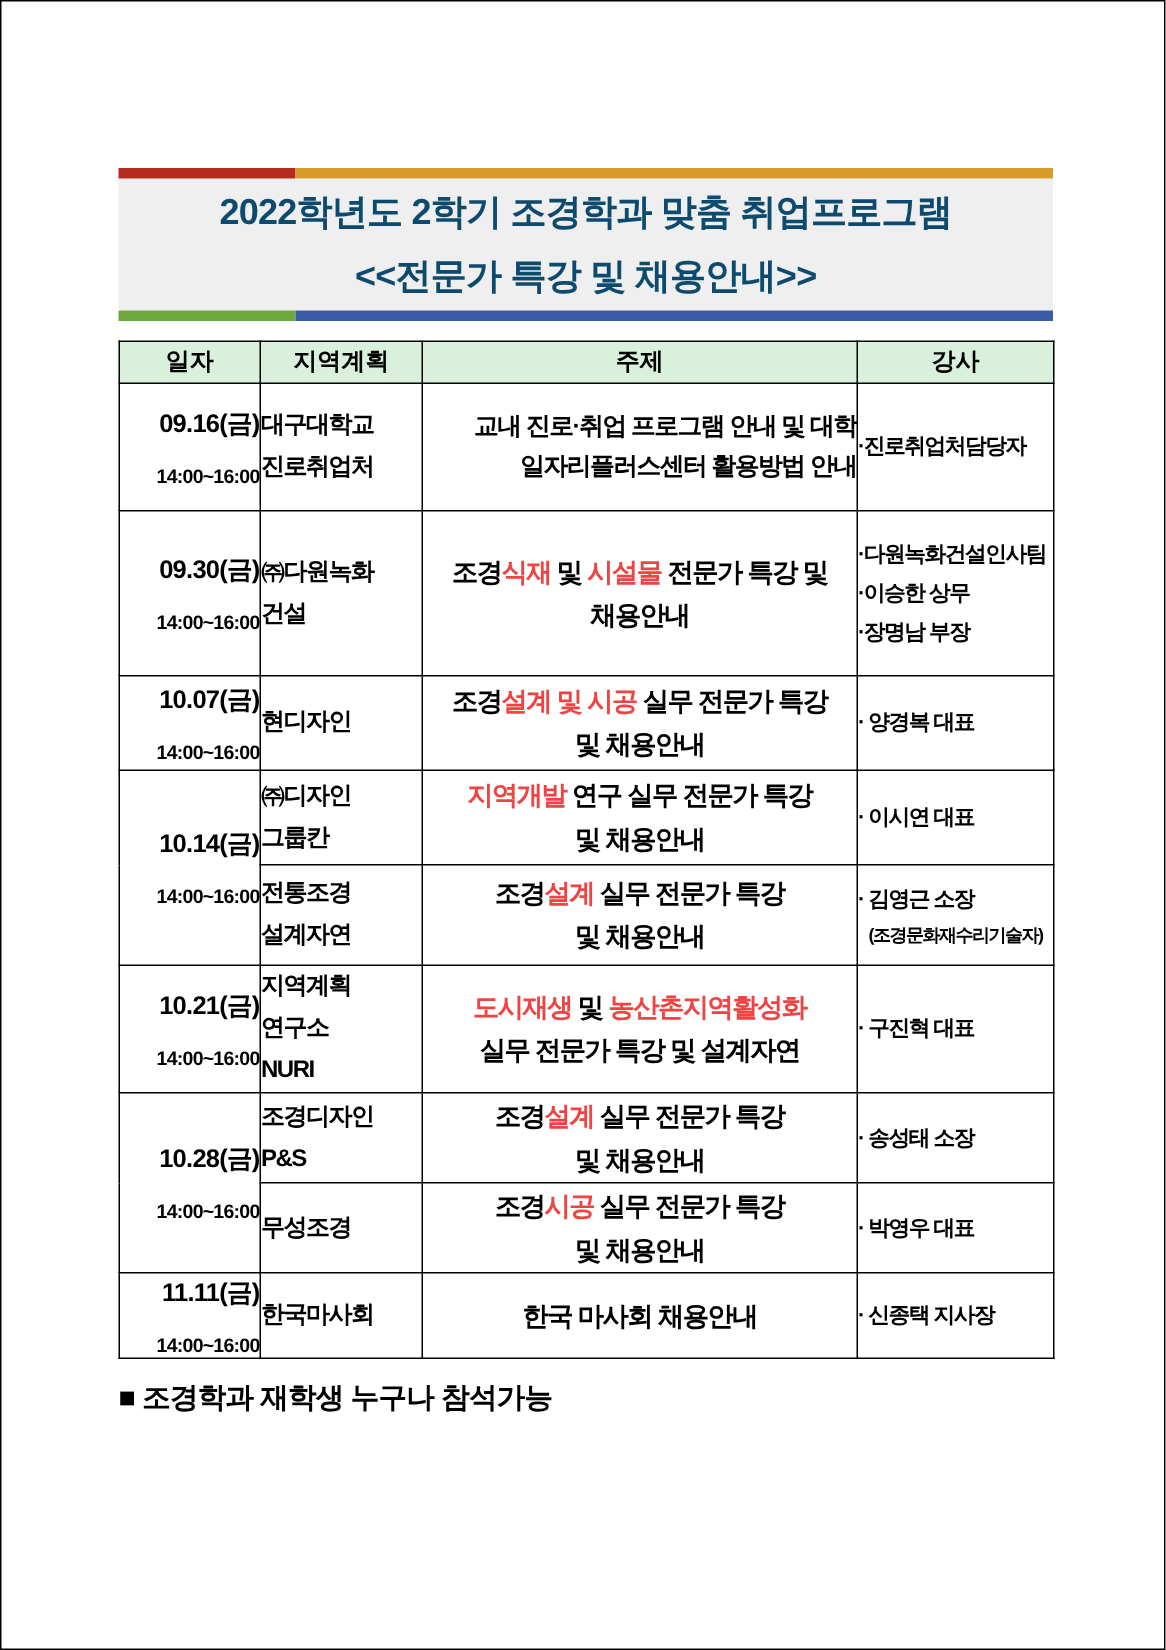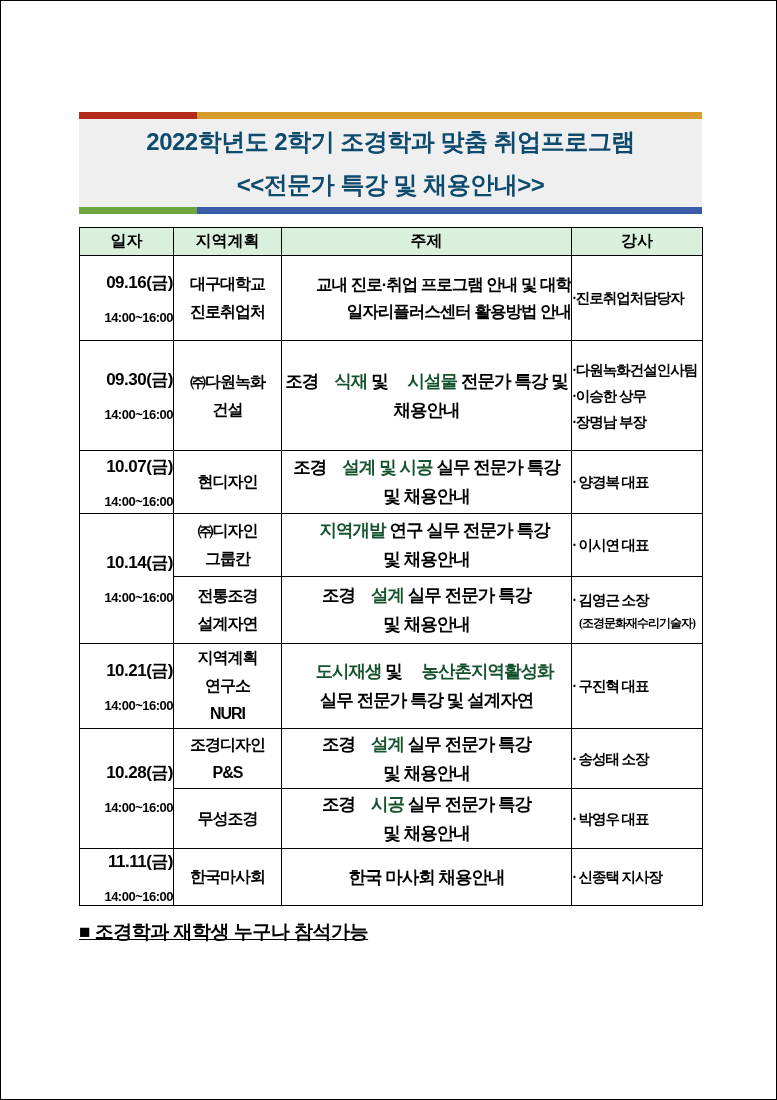--- a/index.html
+++ b/index.html
@@ -64,37 +64,36 @@
   tbody tr:nth-child(3) { height: 63px; }
   tbody tr:nth-child(4) { height: 63px; }
   tbody tr:nth-child(5) { height: 67px; }
   tbody tr:nth-child(6) { height: 83px; }
   tbody tr:nth-child(7) { height: 60px; }
   tbody tr:nth-child(8) { height: 60px; }
   tbody tr:nth-child(9) { height: 57px; }
   .date-cell { text-align: right; }
   .date-line { font-size: 17px; line-height: 22px; margin-bottom: 16px; letter-spacing: -0.5px; }
   .time-line { font-size: 13px; line-height: 15px; letter-spacing: -0.5px; }
-  .company-cell { text-align: center; font-size: 16px; line-height: 28px; letter-spacing: -1px; margin-top: 27px; }
+  .company-cell { font-size: 16px; line-height: 28px; letter-spacing: -1px; margin-top: 27px; }
   .topic-cell { text-align: center; font-size: 17.5px; line-height: 29px; letter-spacing: -1px; }
   .topic-cell.left { text-align: right; padding-left: 8px; font-size: 16.5px; line-height: 27px; }
-  .red { color: #14532d; padding-left: 16px; }
+  .red { color: #ef4444; }
   .speaker-cell {
     text-align: left; padding-left: 3px;
     font-size: 14.5px; line-height: 26px;
     letter-spacing: -1px;
-    white-space: nowrap; overflow: hidden; font-family: Liberation Serif, serif;
+    white-space: nowrap; overflow: hidden;
   }
   .speaker-cell .small { font-size: 12px; line-height: 20px; text-align: center; }
   
   .footer-note {
     margin: 13px 0 0 78px;
     font-size: 19px;
     letter-spacing: -0.5px;
-    text-decoration: underline;
   }
 </style>
 </head>
 <body>
 
 <div class="page">
 
   <div class="banner">
     <div class="bar bar-top">
       <div class="seg-a"></div>

